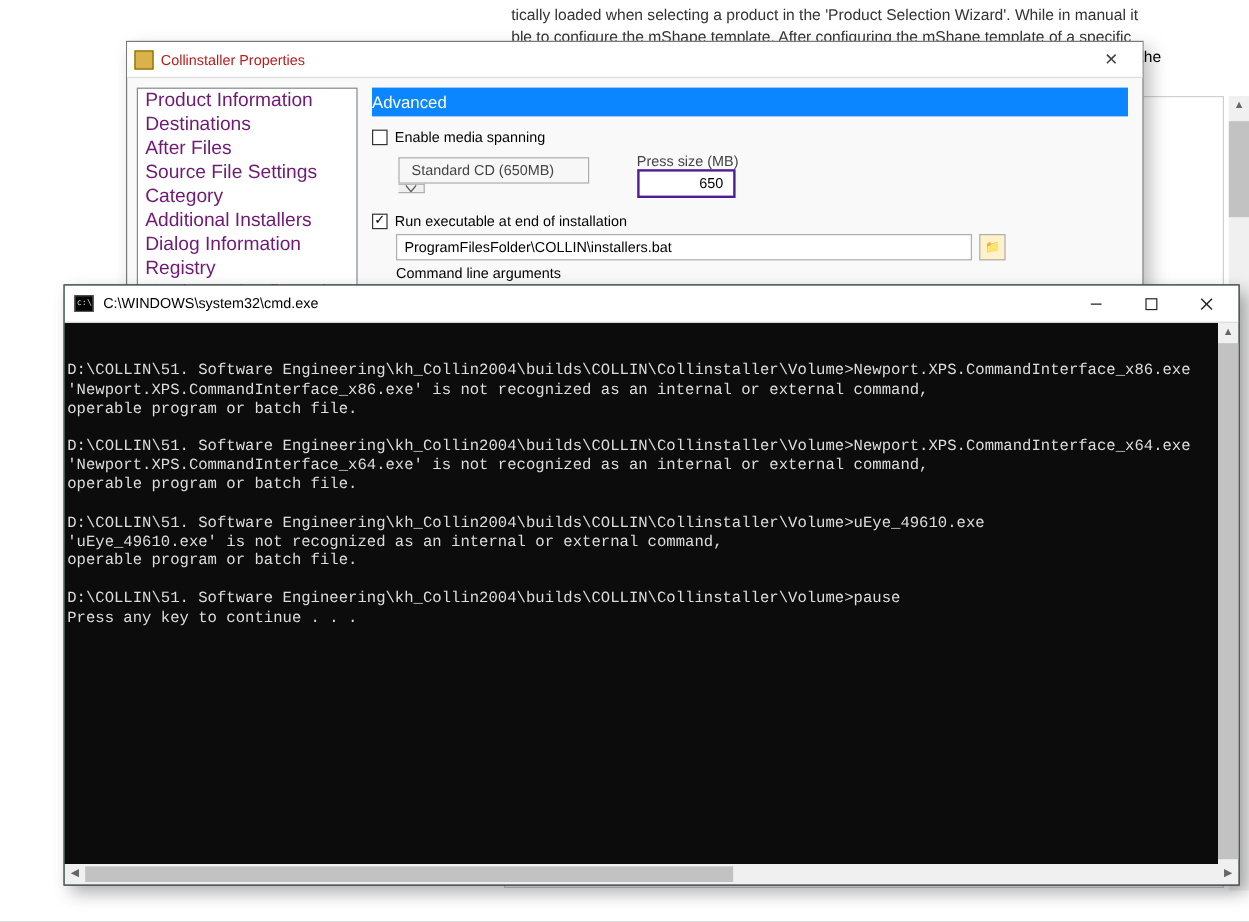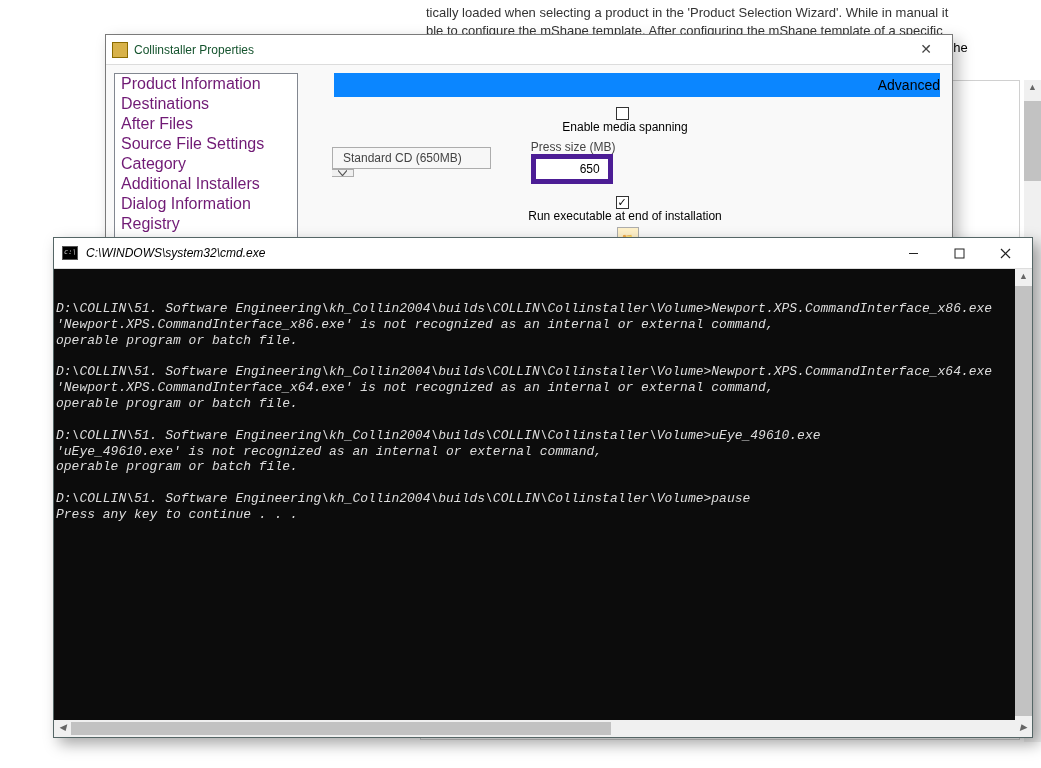--- a/index.html
+++ b/index.html
@@ -10,46 +10,46 @@
   .bg-panel { position:absolute; left:420px; top:80px; width:600px; height:660px; border:1px solid #d0d0d0; }
   .scrollbar-v { position:absolute; right:0; top:80px; width:17px; height:662px; background:#f0f0f0; }
   .scrollbar-v .arrow, .scrollbar-v .thumb { width:100%; text-align:center; color:#666; }
   .scrollbar-v .arrow { height:17px; line-height:15px; font-size:9px; }
   .scrollbar-v .thumb { height:80px; background:#c2c2c2; margin-top:4px; }
 
   
   .propdlg { position:absolute; left:105px; top:34px; width:848px; height:300px; background:#f9f9f9; border:1px solid #7a7a7a; box-shadow:6px 6px 14px rgba(0,0,0,.25); }
   .propdlg .titlebar { height:30px; background:#fff; display:flex; align-items:center; padding:0 6px; border-bottom:1px solid #dcdcdc; }
   .propdlg .appicon { width:16px; height:16px; background:#d8b24a; margin-right:6px; border:1px solid #8b6b00; }
-  .propdlg .title { flex:1; font-size:12px; color:#14532d; }
+  .propdlg .title { flex:1; font-size:12px; color:#b91c1c; }
   .propdlg .winclose { width:40px; height:22px; text-align:center; line-height:20px; color:#444; font-size:14px; }
   .propdlg .body { display:flex; height:calc(100% - 30px); }
   .cat-pane { width:200px; padding:8px; }
   .cat-list { border:1px solid #828790; background:#fff; height:190px; overflow:hidden; }
   .cat-head { background:#e6f0fa; padding:2px 6px; font-size:12px; border-bottom:1px solid #d4d4d4;}
   .cat-item { padding:1px 6px; font-size:16px; color:#701a75; white-space:nowrap; }
   .main-pane { flex:1; padding:8px 12px 8px 4px; }
-  .adv-btn { background:#0b86ff; color:#000000; text-align:right; font-size:14px; padding:4px 0; font-weight:400; margin-bottom:10px;margin-left:24px; }
-  .row { display:flex; align-items:center; margin:4px 0;flex-direction:column; }
+  .adv-btn { background:#0b86ff; color:#ffffff; text-align:left; font-size:14px; padding:4px 0; font-weight:400; margin-bottom:10px; }
+  .row { display:flex; align-items:center; margin:4px 0; }
   .chk { width:13px; height:13px; border:1px solid #333; margin-right:6px; display:inline-flex; align-items:center; justify-content:center; font-size:10px; line-height:1; background:#fff;}
   .chk.checked::after { content:"✓"; font-size:11px; color:#000; }
   .lbl { font-size:12px; }
   .media-row { display:flex; gap:10px; align-items:center; margin:6px 0 12px 22px; }
   .combo { display:flex;flex-direction:column; }
   .combo .sel { border:1px solid #adadad; background:#f7f7f7; padding:3px 28px 3px 10px; font-size:12px; color:#444; }
   .combo .dd { width:22px; border:1px solid #adadad; border-left:none; background:#f0f0f0; display:flex; align-items:center; justify-content:center; }
   .combo .dd svg { width:9px; height:6px; }
   .media-size-lbl { font-size:12px; color:#444; margin-left:30px;}
-  .media-size-box { border:5px solid #4c1d95; background:#fff; width:82px; text-align:right; padding:3px 8px; font-size:12px; }
+  .media-size-box { border:2px solid #4c1d95; background:#fff; width:82px; text-align:right; padding:3px 8px; font-size:12px; }
   .exec-path { border:1px solid #adadad; background:#fff; padding:3px 6px; font-size:12px; width:480px; margin-left:20px; display:inline-block; }
   .browse { width:22px; height:22px; border:1px solid #adadad; background:#fff1c9; margin-left:6px; display:inline-flex; align-items:center; justify-content:center; font-size:10px;}
   .cla { margin-left:20px; font-size:12px; margin-top:4px; }
 
   
-  .cmd { position:absolute; left:53px; top:237px; width:980px; height:501px; background:#0c0c0c; border:1px solid #566; box-shadow:6px 6px 14px rgba(0,0,0,.35);font-style:italic; }
+  .cmd { position:absolute; left:53px; top:237px; width:980px; height:501px; background:#0c0c0c; border:1px solid #566; box-shadow:6px 6px 14px rgba(0,0,0,.35); }
   .cmd .titlebar { height:31px; background:#fff; display:flex; align-items:center; padding:0 4px 0 8px; border-bottom:1px solid #ddd; justify-content:space-between; }
   .cmd .left { display:flex; align-items:center; gap:8px; }
   .cmd .cmdicon { width:16px; height:14px; background:#000; border:1px solid #555; position:relative; }
   .cmd .cmdicon::after { content:"c:\\"; color:#ccc; font-size:7px; position:absolute; top:1px; left:1px; font-family:Consolas,monospace;}
   .cmd .title { font-size:12px; }
   .cmd .controls { display:flex; }
   .cmd .ctrl { width:46px; height:29px; display:flex; align-items:center; justify-content:center; color:#222; }
   .cmd .ctrl svg { display:block; }
   .cmd .term { font-family:Consolas,"Courier New",monospace; font-size:13px; color:#ddd; padding:4px 0 0 2px; white-space:pre; line-height:1.22; overflow:hidden; height:calc(100% - 48px);margin-top:12px;}
   .cmd .scroll-h { position:absolute; left:0; right:0; bottom:0; height:17px; background:#f0f0f0; display:flex; }
@@ -114,20 +114,21 @@
           <div class="media-size-lbl">Press size (MB)</div>
           <div class="media-size-box" style="margin-left:30px;">650</div>
         </div>
       </div>
 
       <div class="row">
         <span class="chk checked"></span>
         <span class="lbl">Run executable at end of installation</span>
       </div>
       <div class="row">
+        <span class="exec-path">ProgramFilesFolder\COLLIN\installers.bat</span>
         <span class="browse">
           <span>📁</span>
         </span>
       </div>
       <div class="cla">Command line arguments</div>
     </div>
   </div>
 </div>
 
 <div class="cmd">

